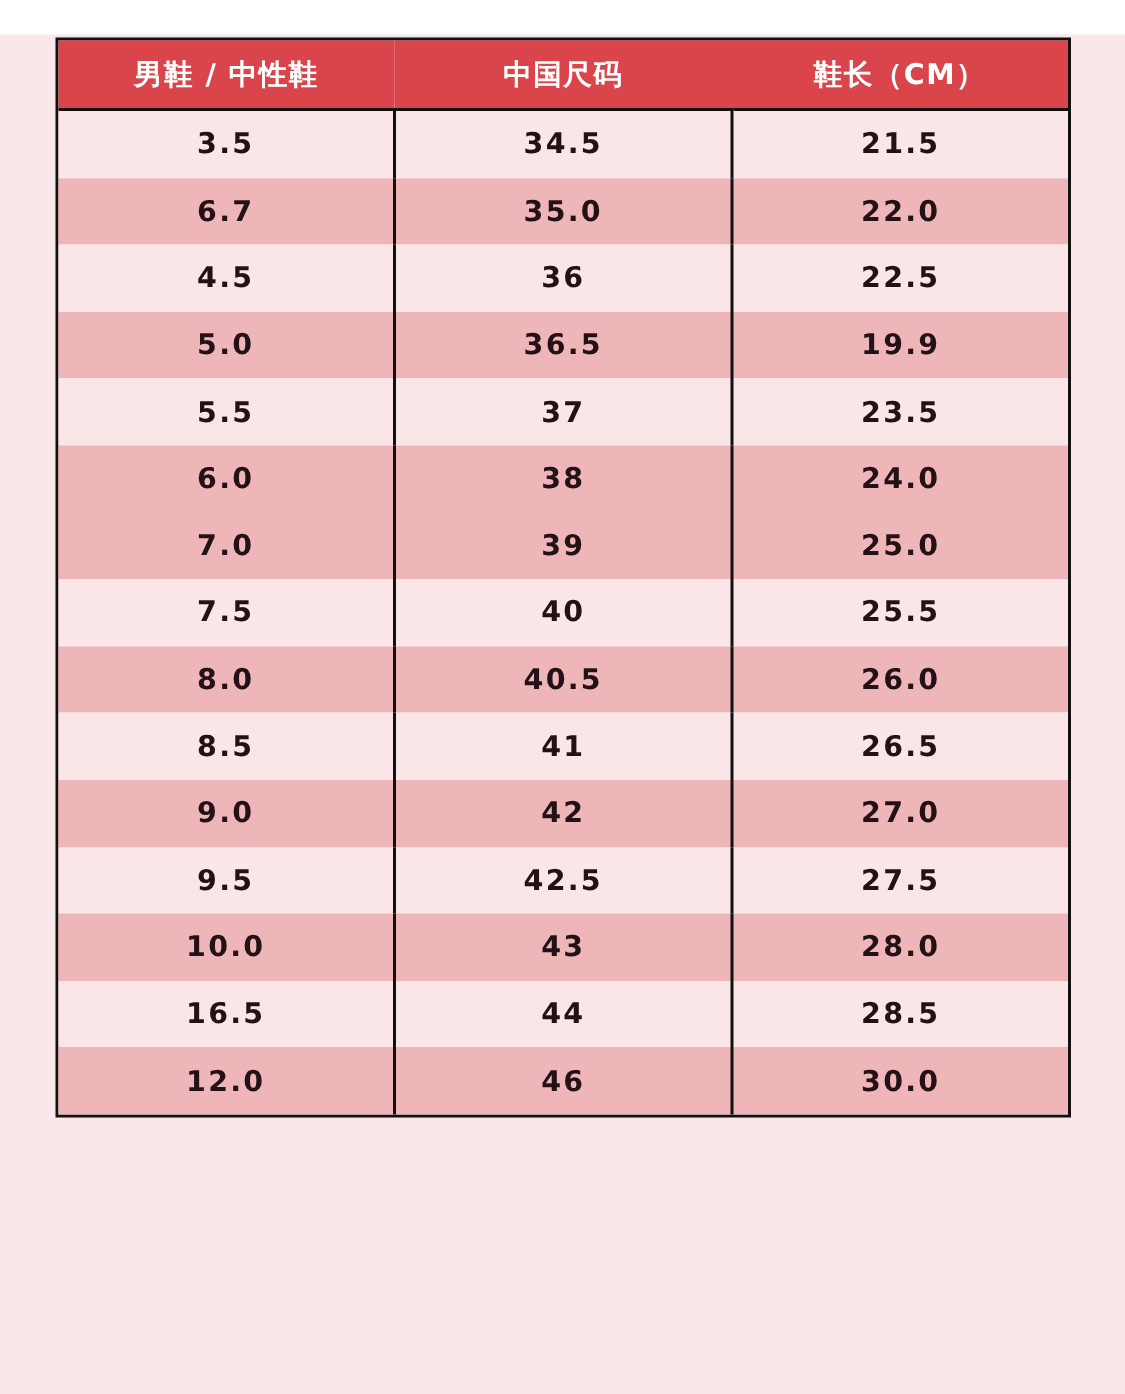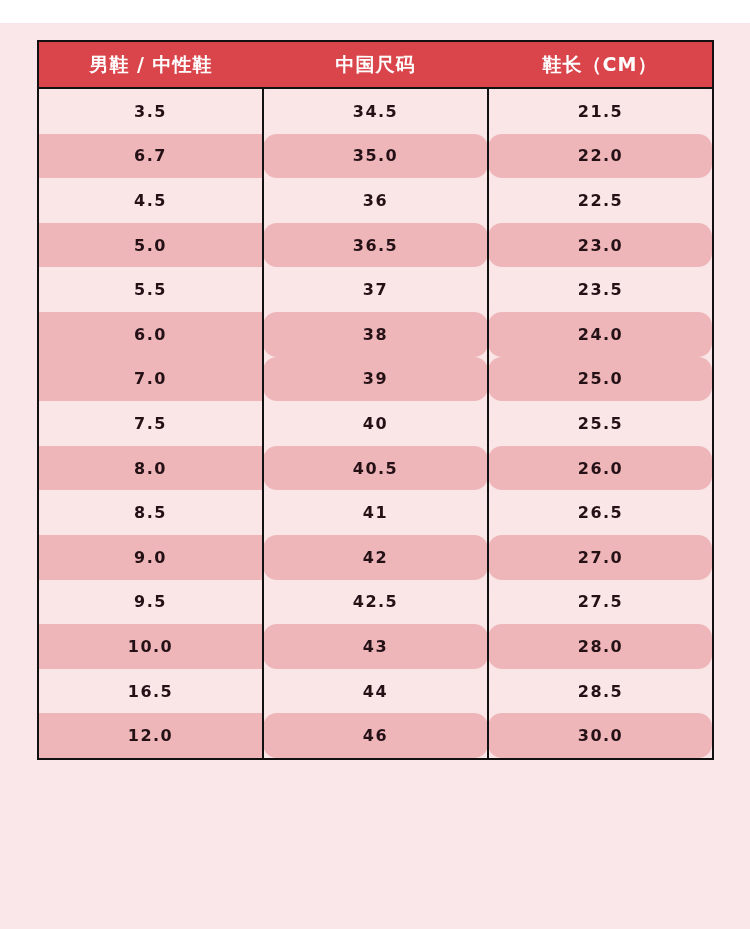--- a/index.html
+++ b/index.html
@@ -27,21 +27,21 @@
     left: 0;
     top: 23px;
     width: 750px;
     height: 906px;
     background: #fae7e9;
   }
 
   #size-table {
     position: absolute;
     left: 37px;
-    top: 40px;
+    top: 25px;
     width: 677px;
     border: 2px solid #111111;
     box-sizing: border-box;
     background: #fae5e7;
   }
 
   table {
     border-collapse: collapse;
     width: 100%;
     table-layout: fixed;
@@ -58,31 +58,30 @@
     vertical-align: middle;
     border: none;
     border-bottom: 2px solid #111111;
     padding: 0;
   }
 
   tbody td {
     height: 44.6px;
     text-align: center;
     vertical-align: middle;
-    font-size: 16px;
+    font-size: 19px;
     font-weight: bold;
     color: #231116;
     letter-spacing: 1.5px;
     padding: 0;
     border: none;
   }
 
   tbody td.col-div {
     border-left: 2px solid #111111;
-    border-radius: 14px;
   }
 
   tbody tr.row-light td { background: #fae5e7; }
   tbody tr.row-dark  td { background: #efb6ba; }
 
   .col-1 { width: 224px; }
   .col-2 { width: 225px; }
   .col-3 { width: 224px; }
 </style>
 </head>
@@ -117,21 +116,21 @@
             <td class="col-3 col-div">22.0</td>
           </tr>
           <tr class="row-light">
             <td class="col-1">4.5</td>
             <td class="col-2 col-div">36</td>
             <td class="col-3 col-div">22.5</td>
           </tr>
           <tr class="row-dark">
             <td class="col-1">5.0</td>
             <td class="col-2 col-div">36.5</td>
-            <td class="col-3 col-div">23.0</td>
+            <td class="col-3 col-div">19.9</td>
           </tr>
           <tr class="row-light">
             <td class="col-1">5.5</td>
             <td class="col-2 col-div">37</td>
             <td class="col-3 col-div">23.5</td>
           </tr>
           <tr class="row-dark">
             <td class="col-1">6.0</td>
             <td class="col-2 col-div">38</td>
             <td class="col-3 col-div">24.0</td>

